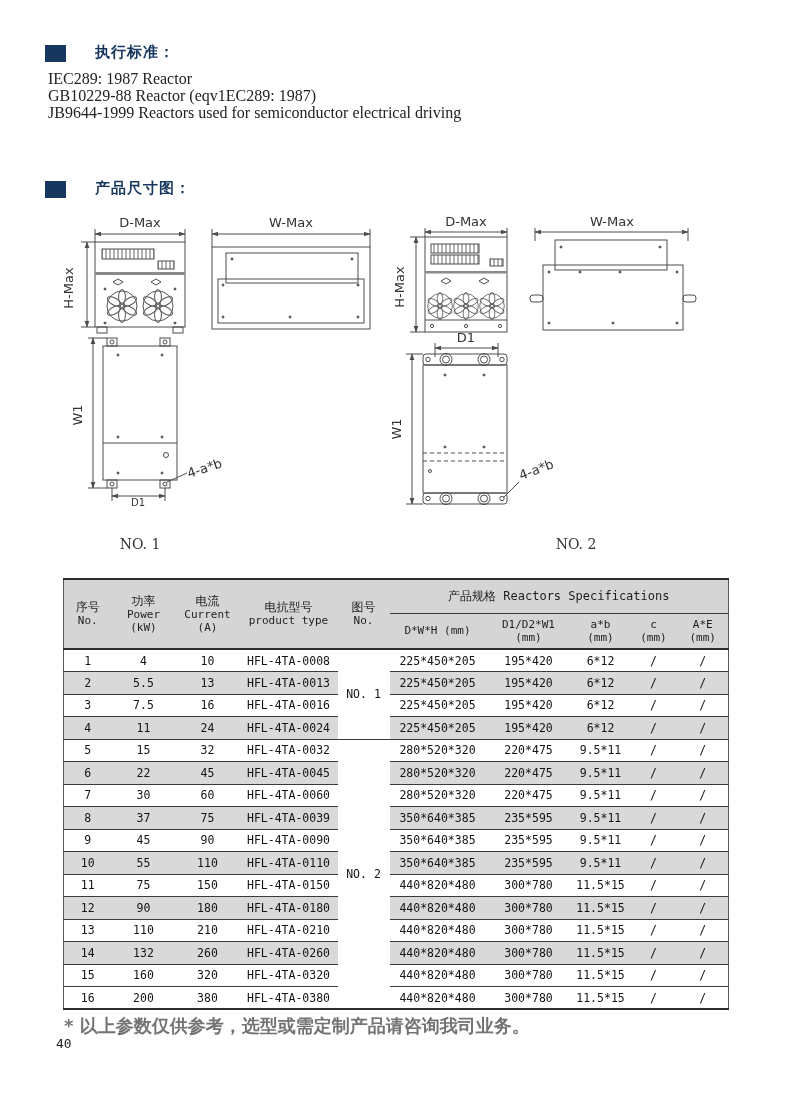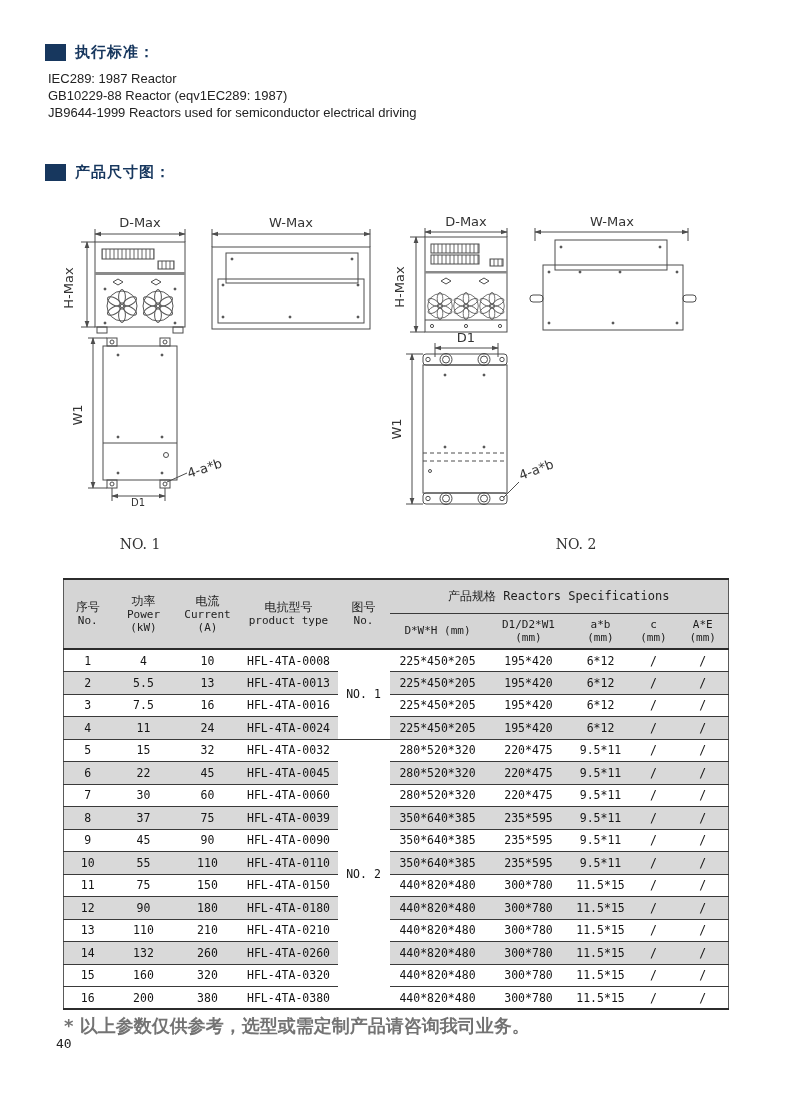--- a/index.html
+++ b/index.html
@@ -2,31 +2,31 @@
 <html style="--accent: #17375e; --shade: #d9d9d9;"><head>
 <meta charset="utf-8">
 <style>
   * { margin:0; padding:0; box-sizing:border-box; }
   html,body { background:#fff; }
   .page {
     position:relative; width:790px; height:1117px; background:#ffffff;
     font-family:"DejaVu Sans", sans-serif; color:#1c1c1c; overflow:hidden;
   }
   
-  .section-title { position:absolute; display:flex; align-items:center; }
+  .section-title { position:absolute; display:flex; align-items:flex-end;gap:20px; }
   .marker { width:21px; height:17px; background:var(--accent,#17375e); margin-right:9px; }
   .section-title .txt {
     font-size:15px; font-weight:bold; color:var(--accent,#17375e);
     font-family:"DejaVu Sans", sans-serif; letter-spacing:1px;
   }
   #standards-title { left:45px; top:43px; }
-  #dimensions-title { left:45px; top:163px; }
+  #dimensions-title { left:45px; top:179px; }
   .standards-list {
     position:absolute; left:48px; top:70px;
-    font-family:Liberation Sans, sans-serif; font-size:13px; line-height:17px; color:#222;
+    font-family:Liberation Serif, serif; font-size:16px; line-height:17px; color:#222;
   }
   
   #diagrams { position:absolute; left:60px; top:215px; }
   #diagrams text {
     font-family:"DejaVu Sans", sans-serif; font-size:13px; fill:#333; stroke:none;
   }
   #diagrams text.fig-label { font-family:"DejaVu Serif", serif; font-size:14px; }
   #diagrams text.small { font-size:10px; }
   
   #spec-table {

